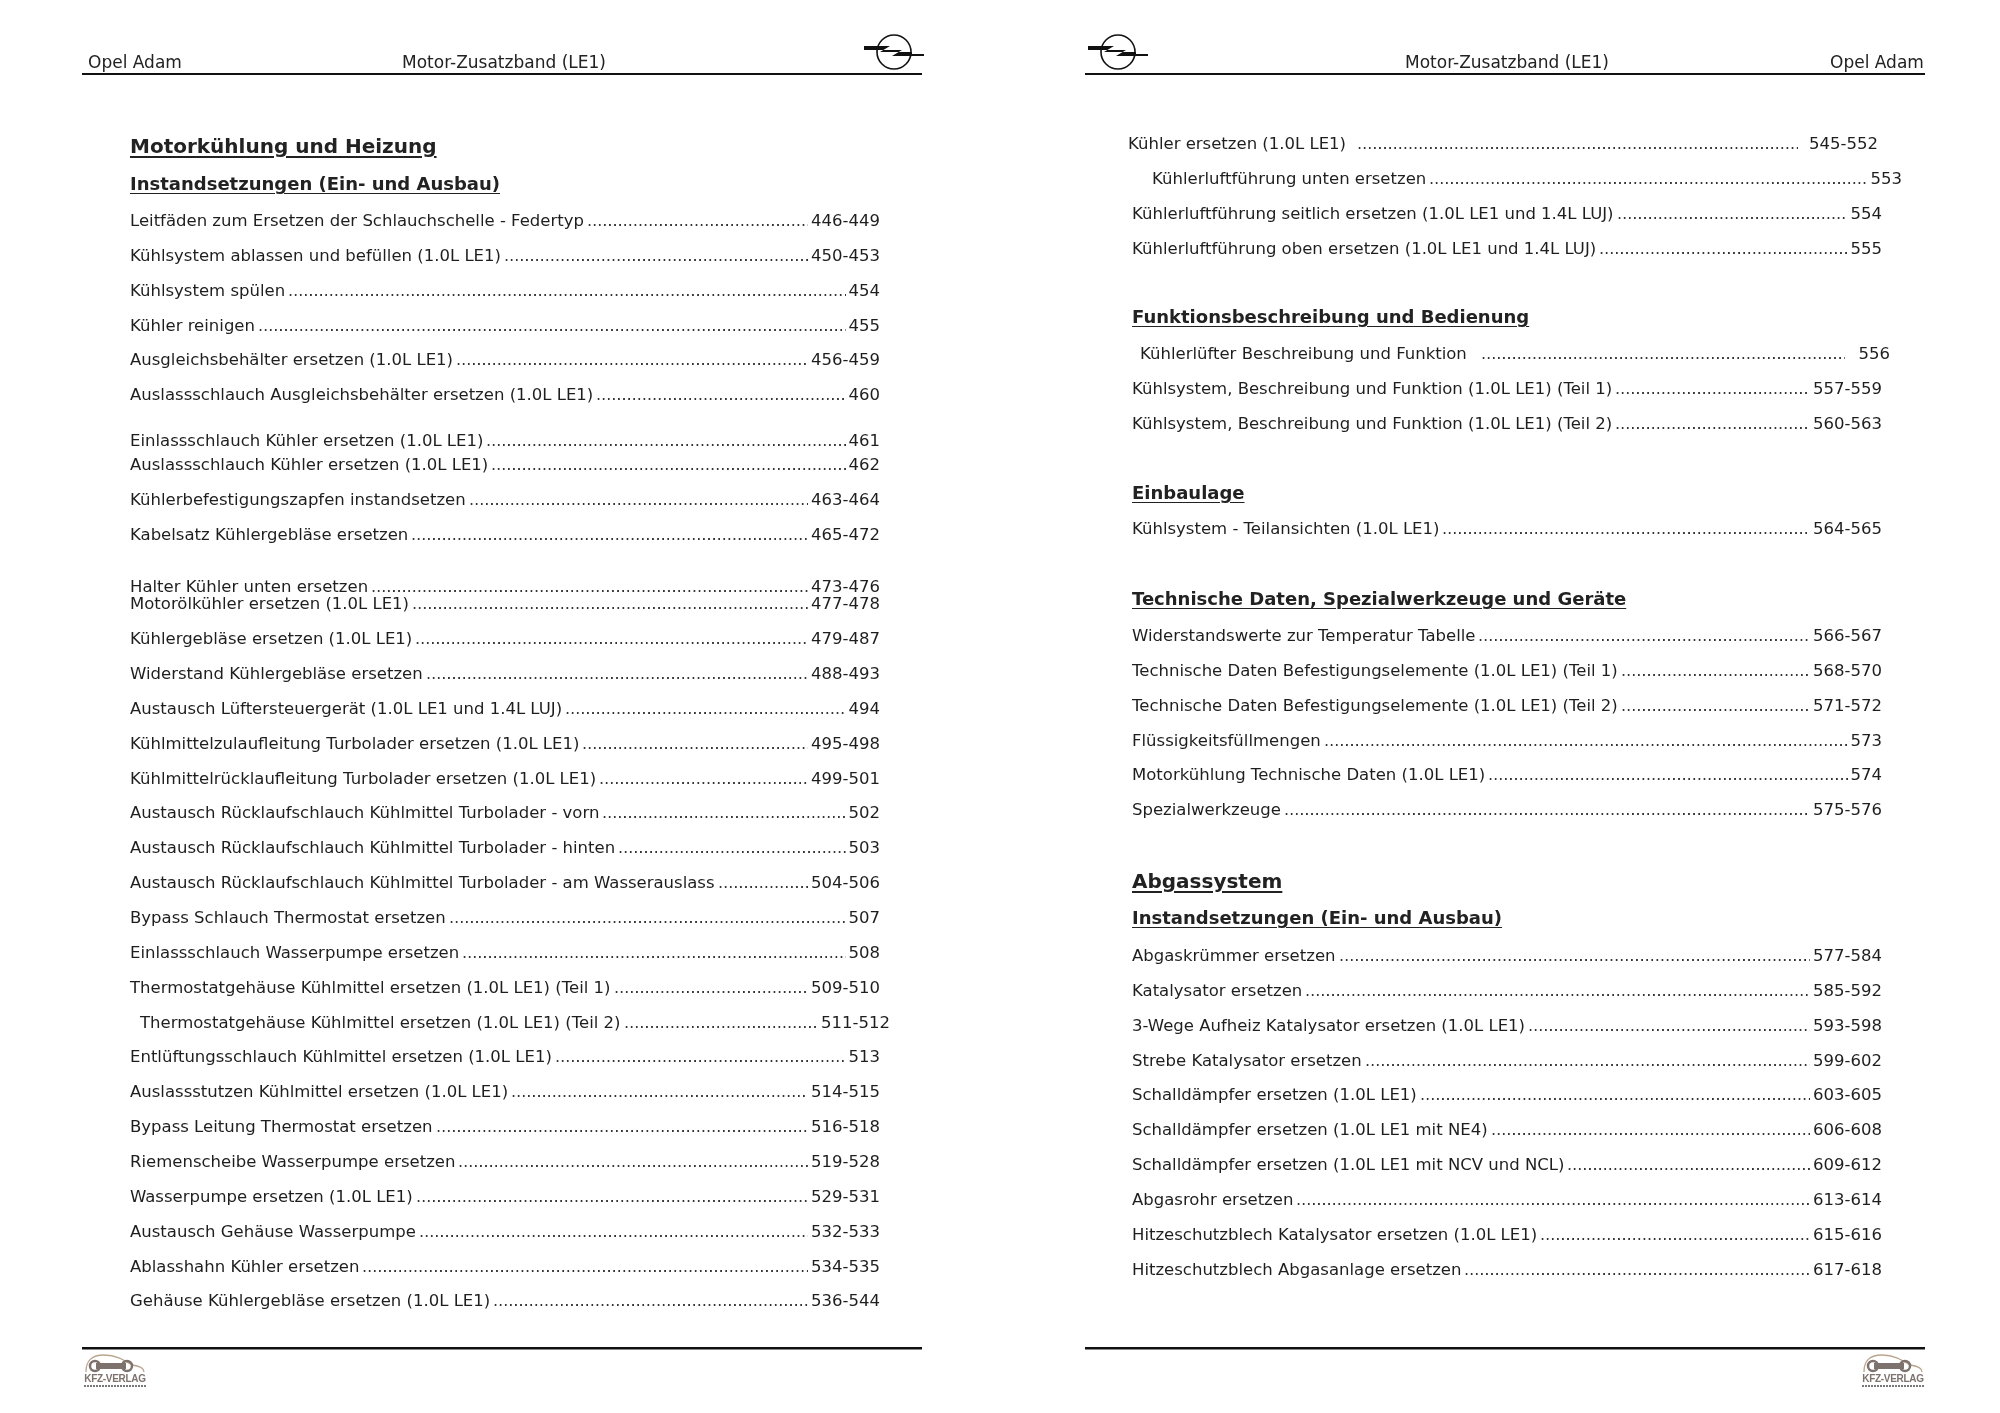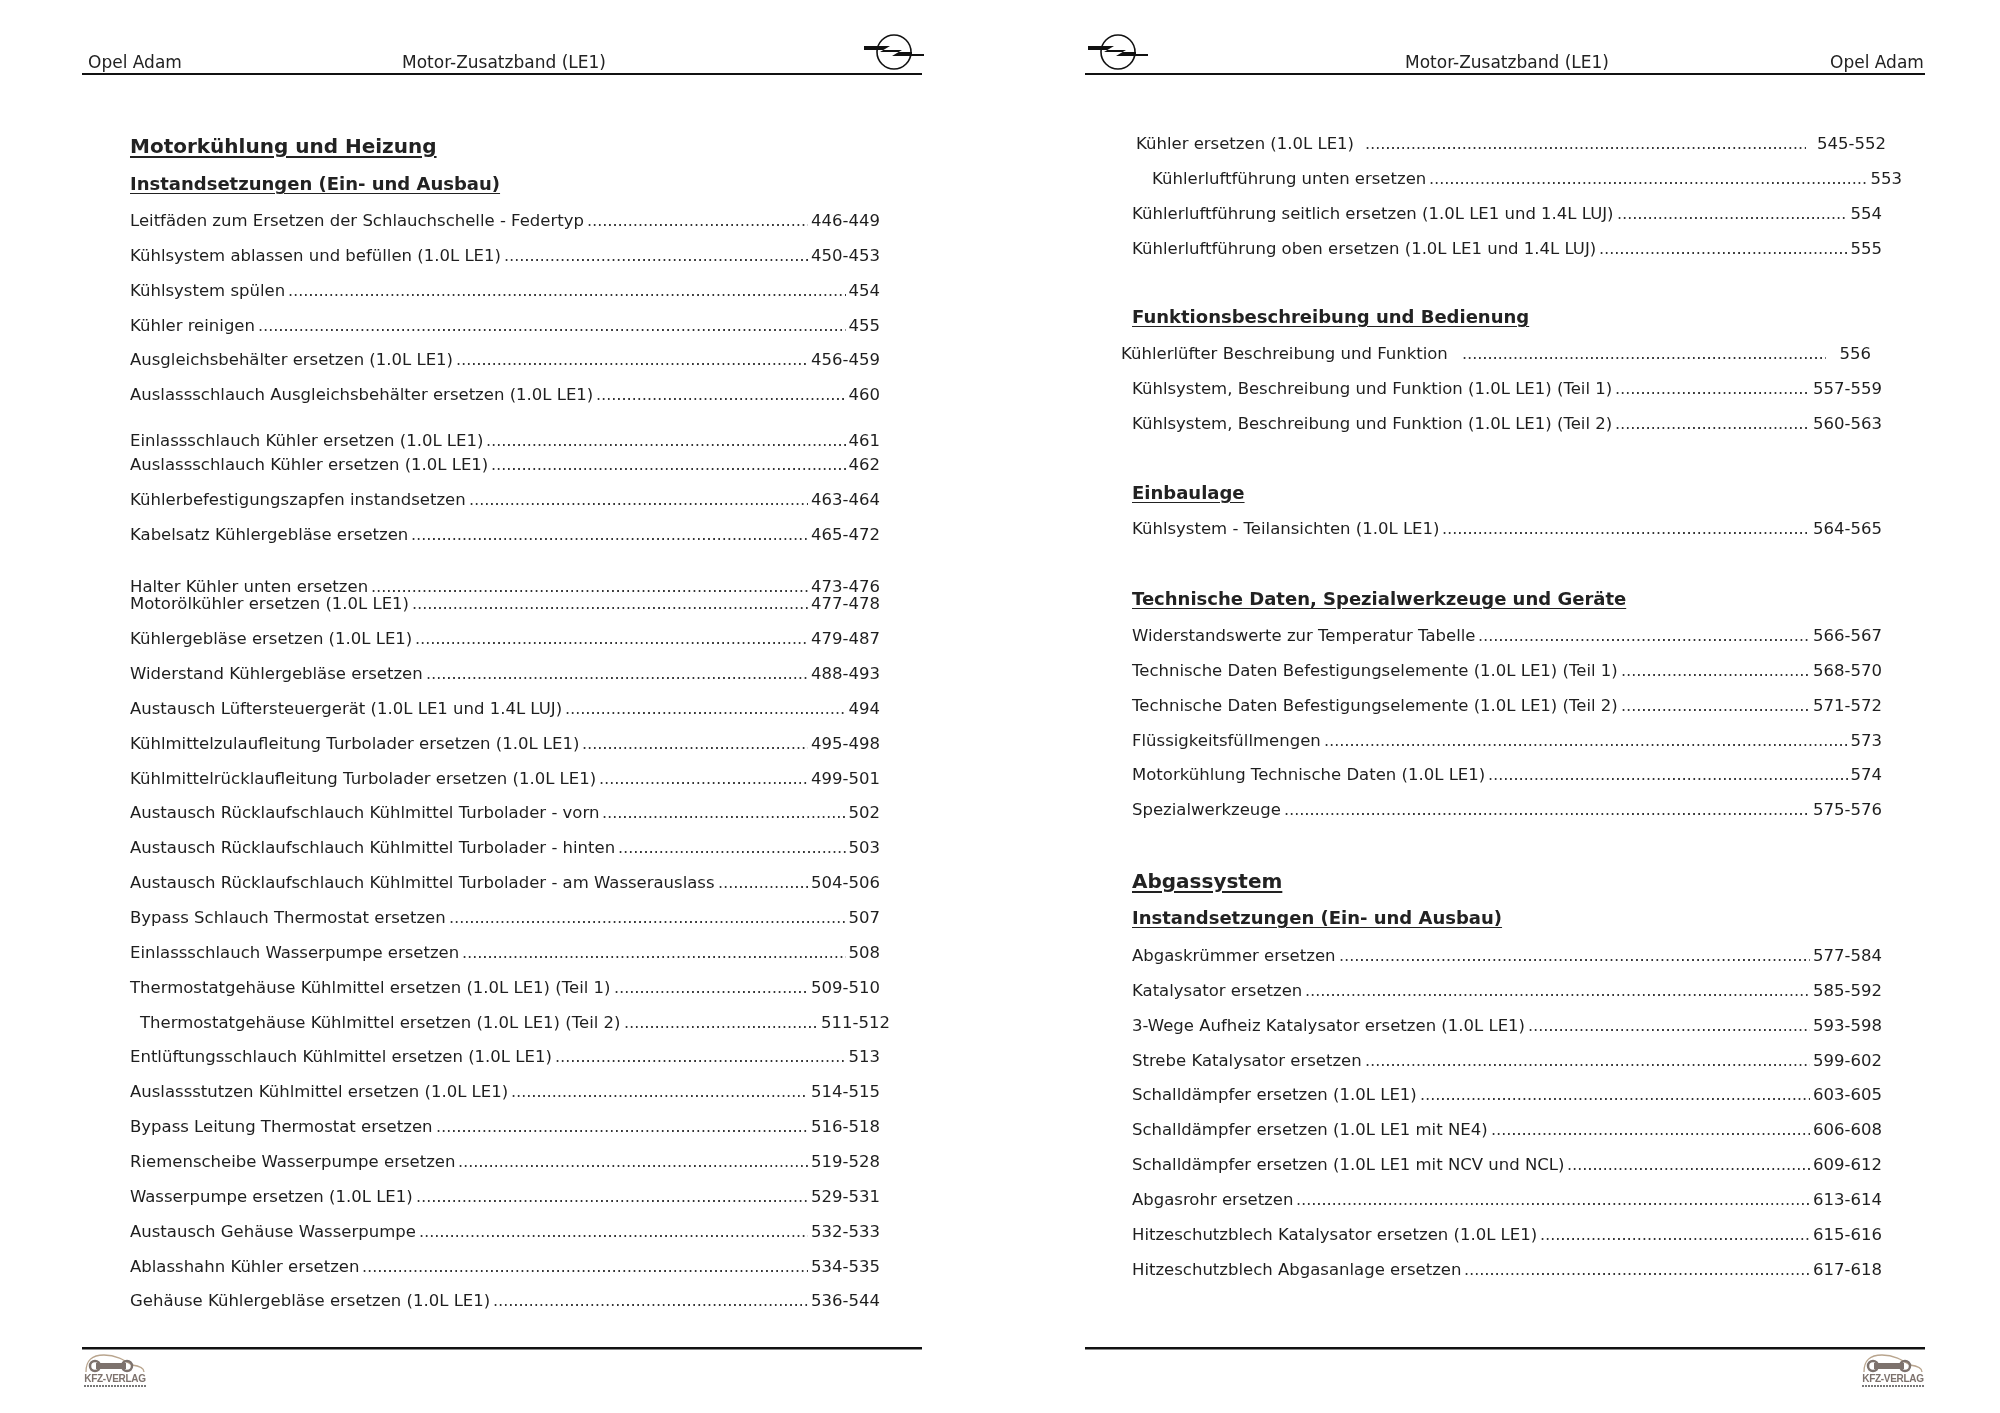--- a/index.html
+++ b/index.html
@@ -238,21 +238,21 @@
     </svg>
   </div>
   <div class="running-header" style="left:0;width:1000px;">
     <span class="rh-text" style="left:405px;">Motor-Zusatzband (LE1)</span>
     <span class="rh-text" style="left:830px;">Opel Adam</span>
   </div>
   <div class="header-rule" style="left:85px;width:840px;"></div>
 
   <div class="toc">
     <div id="right-continued">
-        <div class="toc-row" style="left: 136px; width: 750px; top: 133px; gap: 8px;">
+        <div class="toc-row" style="left: 128px; width: 750px; top: 133px; gap: 8px;">
           <span class="title">Kühler ersetzen (1.0L LE1)</span>
           <span class="leader"></span>
           <span class="pages">545-552</span>
         </div>
         <div class="toc-row" style="left: 132px; width: 750px; top: 167.85px; margin-left: 20px;">
           <span class="title">Kühlerluftführung unten ersetzen</span>
           <span class="leader"></span>
           <span class="pages">553</span>
         </div>
         <div class="toc-row" style="left: 132px; width: 750px; top: 202.7px;">
@@ -262,21 +262,21 @@
         </div>
         <div class="toc-row" style="left: 132px; width: 750px; top: 237.55px;">
           <span class="title">Kühlerluftführung oben ersetzen (1.0L LE1 und 1.4L LUJ)</span>
           <span class="leader"></span>
           <span class="pages">555</span>
         </div>
       </div>
 
     <div class="toc-heading h2" style="left:132px;top:306px;">Funktionsbeschreibung und Bedienung</div>
     <div id="right-s0">
-        <div class="toc-row" style="left: 121px; width: 750px; top: 343px; gap: 11px;">
+        <div class="toc-row" style="left: 140px; width: 750px; top: 343px; gap: 11px;">
           <span class="title">Kühlerlüfter Beschreibung und Funktion</span>
           <span class="leader"></span>
           <span class="pages">556</span>
         </div>
         <div class="toc-row" style="left: 132px; width: 750px; top: 377.85px;">
           <span class="title">Kühlsystem, Beschreibung und Funktion (1.0L LE1) (Teil 1)</span>
           <span class="leader"></span>
           <span class="pages">557-559</span>
         </div>
         <div class="toc-row" style="left: 132px; width: 750px; top: 412.7px;">

